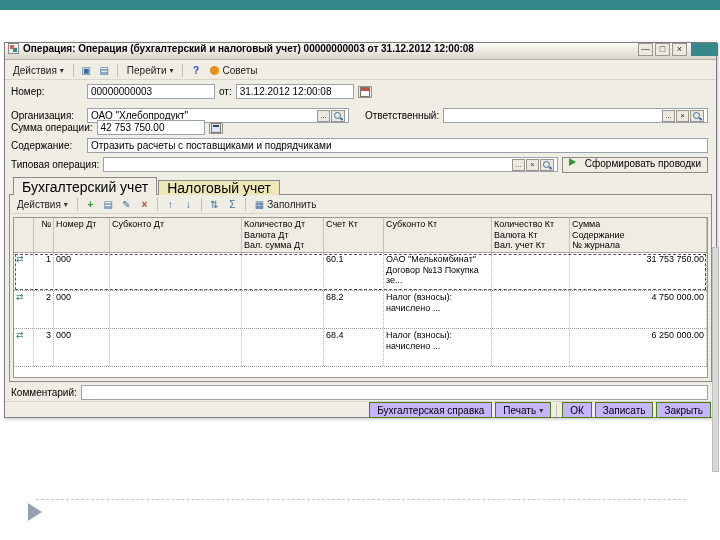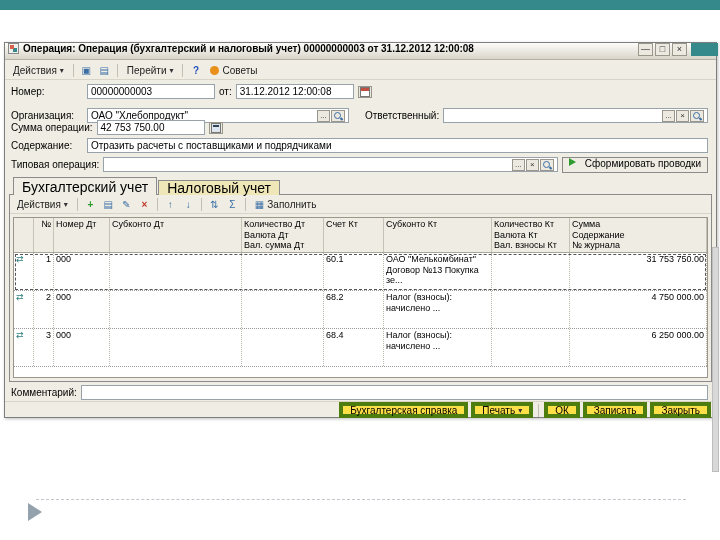--- a/index.html
+++ b/index.html
@@ -70,21 +70,21 @@
   .grid-row .gc{border-right:1px dotted #b8b4aa}
   .c0{flex:0 0 20px}.c1{flex:0 0 20px;text-align:right}.c2{flex:0 0 56px}.c3{flex:0 0 132px}
   .c4{flex:0 0 82px}.c5{flex:0 0 60px}.c6{flex:0 0 108px}.c7{flex:0 0 78px}.c8{flex:1}
   .ar{text-align:right}
   .grid-row.sel{outline:1px dashed #555;outline-offset:-2px}
   .posticon{color:#2f7d7d;font-size:9px}
 
   .comment-row{position:absolute;left:6px;right:8px;top:341px;height:16px;display:flex;align-items:center;gap:4px}
   .footer{position:absolute;left:0;right:0;top:358px;height:17px;display:flex;align-items:center;
           justify-content:flex-end;gap:3px;padding:0 5px;border-top:1px solid #d8d4c8}
-  .fbtn2{height:16px;padding:0 7px;background:#fde047;border:4px solid #4d7c0f;display:flex;
+  .fbtn2{height:16px;padding:0 7px;background:#c4b5fd;border:1px solid #4d7c0f;display:flex;
          align-items:center;gap:3px;font-size:10px}
 
   .right-strip{position:absolute;left:712px;top:247px;width:7px;height:225px;background:#d8d8d8;border:1px solid #bdbdbd}
   .dashed-line{position:absolute;left:36px;top:499px;width:650px;border-top:1px dashed #c2c6cc}
   .pointer{position:absolute;left:28px;top:503px;width:0;height:0;
            border-left:14px solid #94a2ad;border-top:9px solid transparent;border-bottom:9px solid transparent}
 </style>
 </head>
 <body>
 
@@ -263,21 +263,21 @@
         <div class="gc c4">
           <div>Количество Дт</div>
           <div>Валюта Дт</div>
           <div>Вал. сумма Дт</div>
         </div>
         <div class="gc c5">Счет Кт</div>
         <div class="gc c6">Субконто Кт</div>
         <div class="gc c7">
           <div>Количество Кт</div>
           <div>Валюта Кт</div>
-          <div>Вал. взносы Кт</div>
+          <div>Вал. учет Кт</div>
         </div>
         <div class="gc c8">
           <div>Сумма</div>
           <div>Содержание</div>
           <div>№ журнала</div>
         </div>
       </div>
 
       <div class="grid-row sel">
         <div class="gc c0"><span class="posticon">⇄</span></div>

